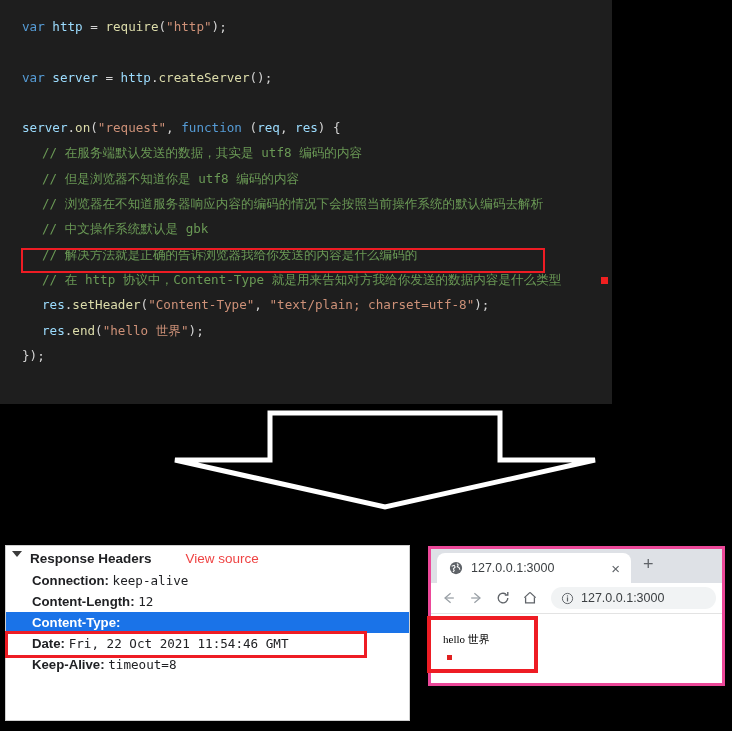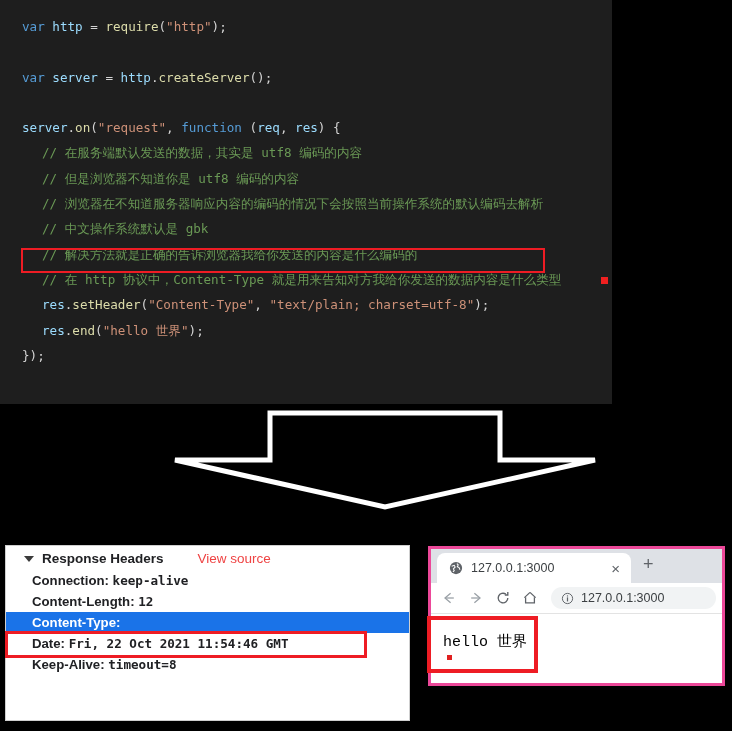--- a/index.html
+++ b/index.html
@@ -41,39 +41,38 @@
   
   #arrow-wrap{position:absolute;left:150px;top:405px;width:470px;height:130px;}
 
   
   #devtools{
     position:absolute;left:5px;top:545px;width:405px;height:176px;
     background:#ffffff;border:1px solid #cfcfcf;box-sizing:border-box;
     overflow:hidden;
   }
   .dt-head{
-    display:flex;align-items:center;gap:6px;
+    display:flex;align-items:flex-start;gap:6px;
     padding:5px 4px 4px 6px;
-    margin-left:12px;
   }
   .tri{
     width:0;height:0;border-left:5px solid transparent;border-right:5px solid transparent;
     border-top:6px solid #3b3b3b;margin-right:2px;
   }
   .dt-title{font-weight:bold;font-size:13.5px;color:#202124;}
   .dt-viewsource{font-size:13.5px;color:#ef4444;margin-left:28px;}
   .hdr-row{
     display:flex;align-items:flex-start;
     padding:3px 0 3px 26px;font-size:13px;
     color:#202124;
   }
   .hdr-row .k{font-weight:bold;font-size:13.2px;white-space:pre;}
   .hdr-row .v{
     font-family:"DejaVu Sans Mono","Liberation Mono",monospace;
-    font-size:12.6px;color:#202124;font-weight:bold;
+    font-size:12.6px;color:#202124;
   }
   .hdr-row.sel{background:#1a73e8;}
   .hdr-row.sel .k,.hdr-row.sel .v{color:#ffffff;}
   #ct-box{
     position:absolute;left:5px;top:631px;width:362px;height:27px;
     border:3px solid #ee1c24;box-sizing:border-box;pointer-events:none;
   }
 
   
   #browser{
@@ -95,22 +94,22 @@
   }
   .navicon{width:24px;height:22px;display:flex;align-items:center;justify-content:center;color:#5f6368;}
   .omnibox{
     flex:1;height:22px;background:#f1f3f4;border-radius:11px;
     display:flex;align-items:center;gap:7px;padding:0 10px;margin-left:6px;
   }
   .omnibox .url{font-size:12.5px;color:#3c4043;white-space:nowrap;}
   .viewport{background:#fff;height:76px;position:relative;border-top:1px solid #e3e3e3;}
   .page-text{
     position:absolute;left:12px;top:18px;
-    font-family:Liberation Mono, monospace;
-    font-size:15px;color:#000;white-space:pre;
+    font-family:Liberation Serif, serif;
+    font-size:11px;color:#000;white-space:pre;
   }
   .page-caret{position:absolute;left:16px;top:41px;width:5px;height:5px;background:#e02020;}
   #page-box{
     position:absolute;left:427px;top:616px;width:111px;height:57px;
     border:4px solid #ee1c24;box-sizing:border-box;pointer-events:none;
   }
 </style>
 </head>
 <body>
 

